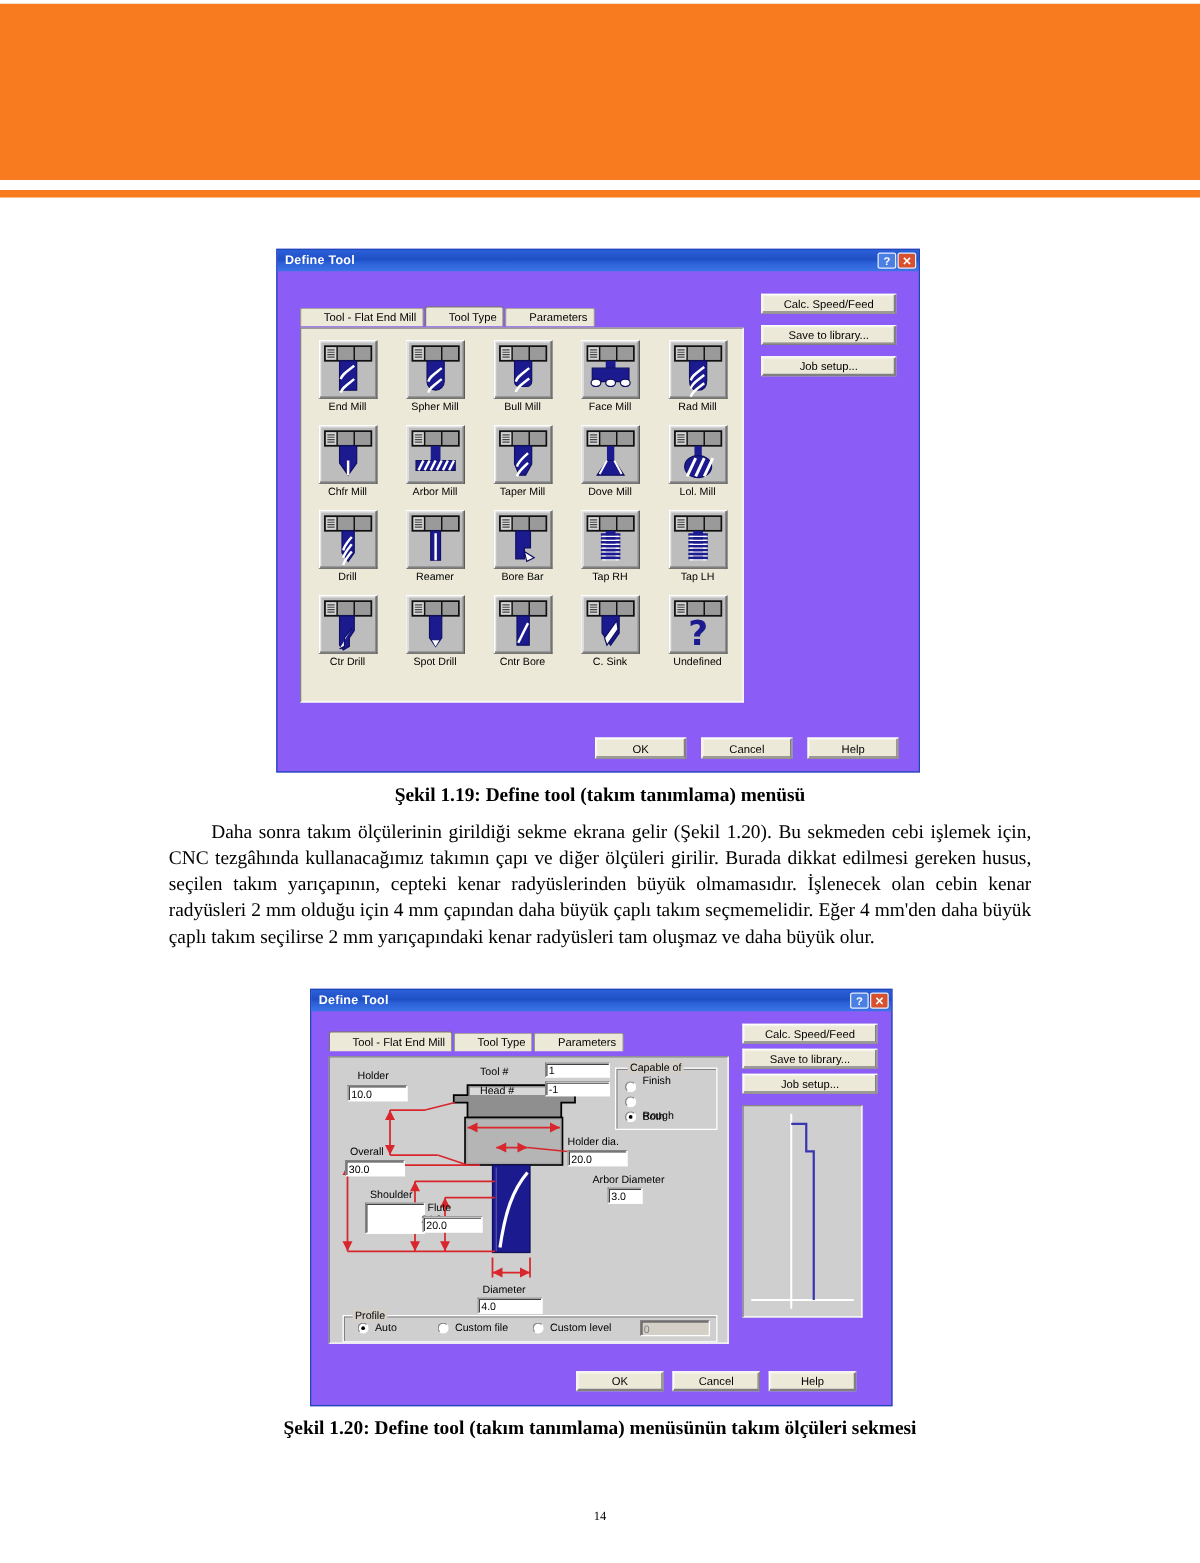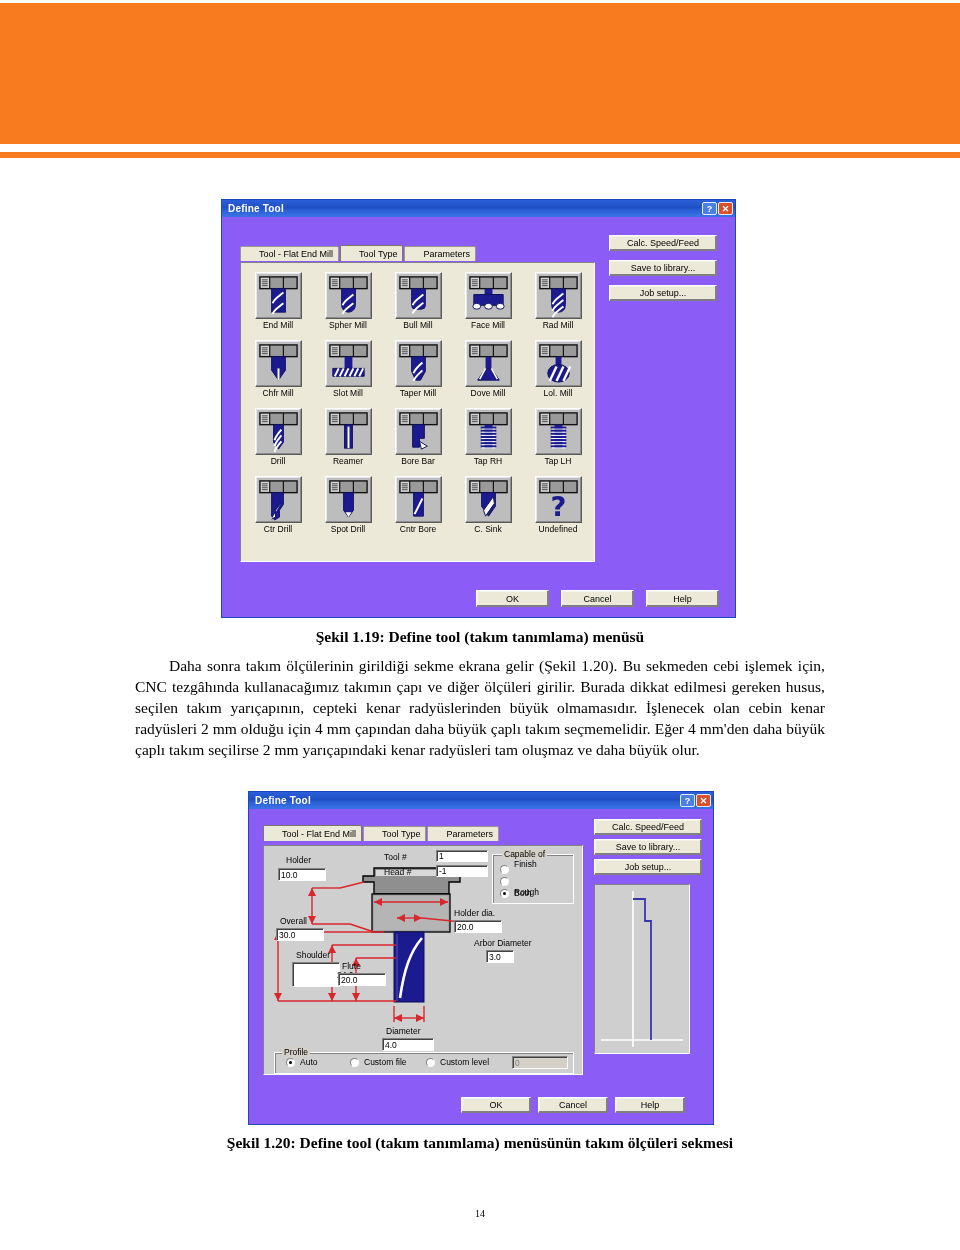--- a/index.html
+++ b/index.html
@@ -241,21 +241,21 @@
   <rect x="19" y="16" width="8" height="12" fill="#1b1b8f"></rect>
       <path d="M7 28 h32 v8 h-32 z" fill="#1b1b8f" stroke="#101060"></path>
       <path d="M9 36 l4 -8" stroke="#ffffff" stroke-width="2"></path>
             <path d="M14 36 l4 -8" stroke="#ffffff" stroke-width="2"></path>
             <path d="M19 36 l4 -8" stroke="#ffffff" stroke-width="2"></path>
             <path d="M24 36 l4 -8" stroke="#ffffff" stroke-width="2"></path>
             <path d="M29 36 l4 -8" stroke="#ffffff" stroke-width="2"></path>
             <path d="M34 36 l4 -8" stroke="#ffffff" stroke-width="2"></path>
           </svg>
         </div>
-        <div class="cell-label">Slot Mill</div>
+        <div class="cell-label">Arbor Mill</div>
       </div>
       <div class="cell">
         <div class="icon-box">
           <svg width="45" height="45" viewBox="0 0 46 46">
     <rect x="4" y="4" width="38" height="12" fill="#9a9a9a" stroke="#111111" stroke-width="1.4"></rect>
     <rect x="5" y="5" width="9" height="10" fill="#d6d6d6"></rect>
     <line x1="6" y1="7" x2="12" y2="7" stroke="#444" stroke-width="1"></line>
     <line x1="6" y1="9" x2="12" y2="9" stroke="#444" stroke-width="1"></line>
     <line x1="6" y1="11" x2="12" y2="11" stroke="#444" stroke-width="1"></line>
     <line x1="6" y1="13" x2="12" y2="13" stroke="#444" stroke-width="1"></line>

